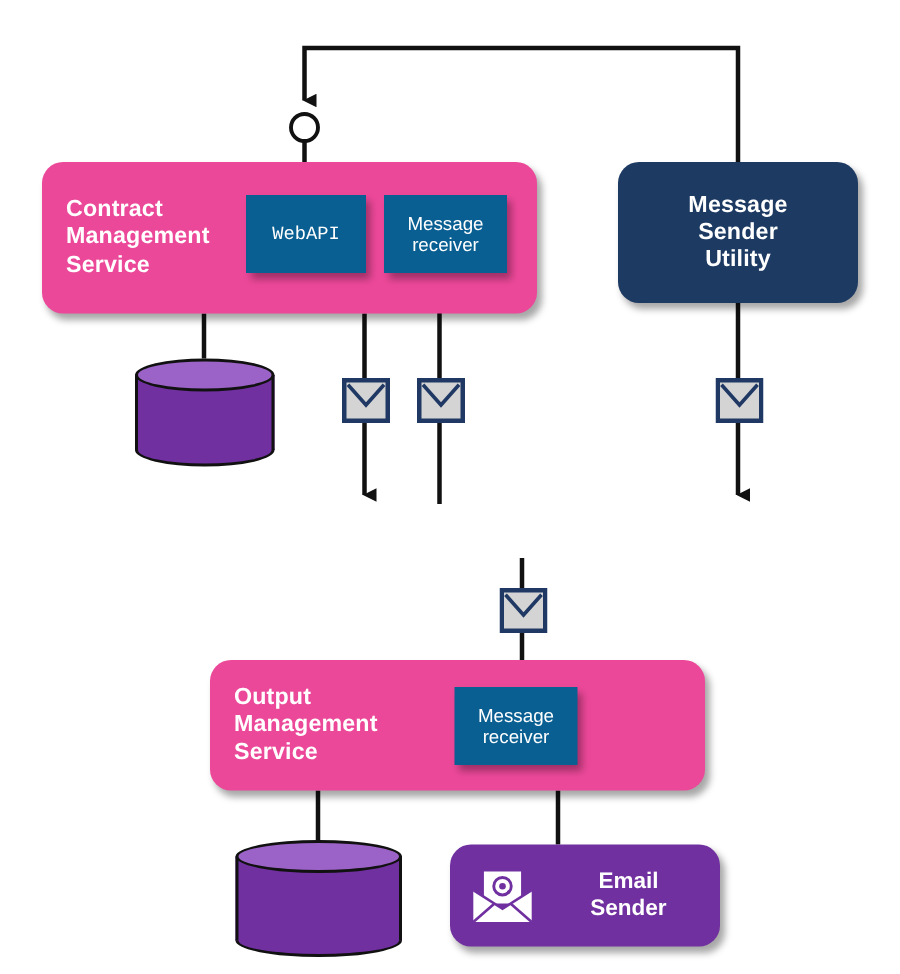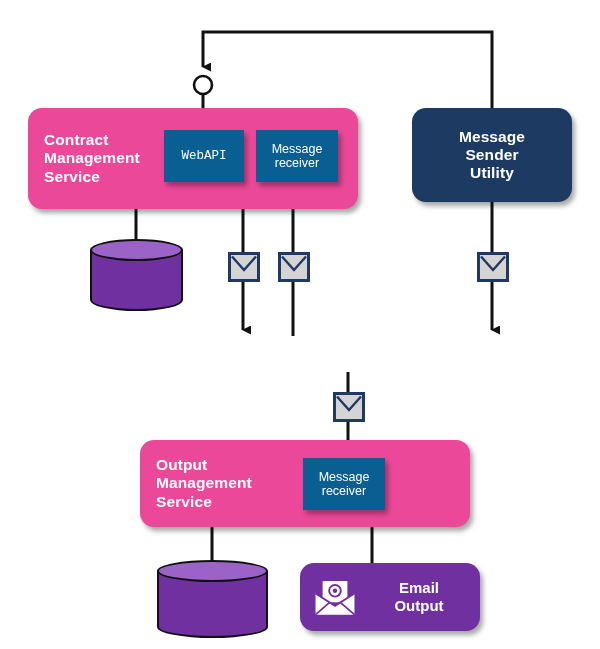--- a/index.html
+++ b/index.html
@@ -291,16 +291,16 @@
         <circle cx="26" cy="17" r="6.6" fill="none" stroke="#7030a0" stroke-width="2.2"></circle>
         <circle cx="26" cy="17" r="2.5" fill="#7030a0"></circle>
         <path d="M31.2,20.5 a6.8,6.8 0 0 1 -1.2,1.4" fill="none" stroke="#7030a0" stroke-width="2.2"></path>
 
         <path d="M4,20 L26,34 L48,20 L48,44 L4,44 Z" fill="#ffffff"></path>
         <path d="M4,20 L26,34 L48,20" fill="none" stroke="#7030a0" stroke-width="2"></path>
         <path d="M4,44 L20,30 M48,44 L32,30" stroke="#7030a0" stroke-width="2" fill="none"></path>
       </svg>
     </div>
     <div class="email-label" style="flex:1; text-align:center; padding-right:10px;">Email
-Output</div>
+Sender</div>
   </div>
 
 </div>
 
 </body></html>

